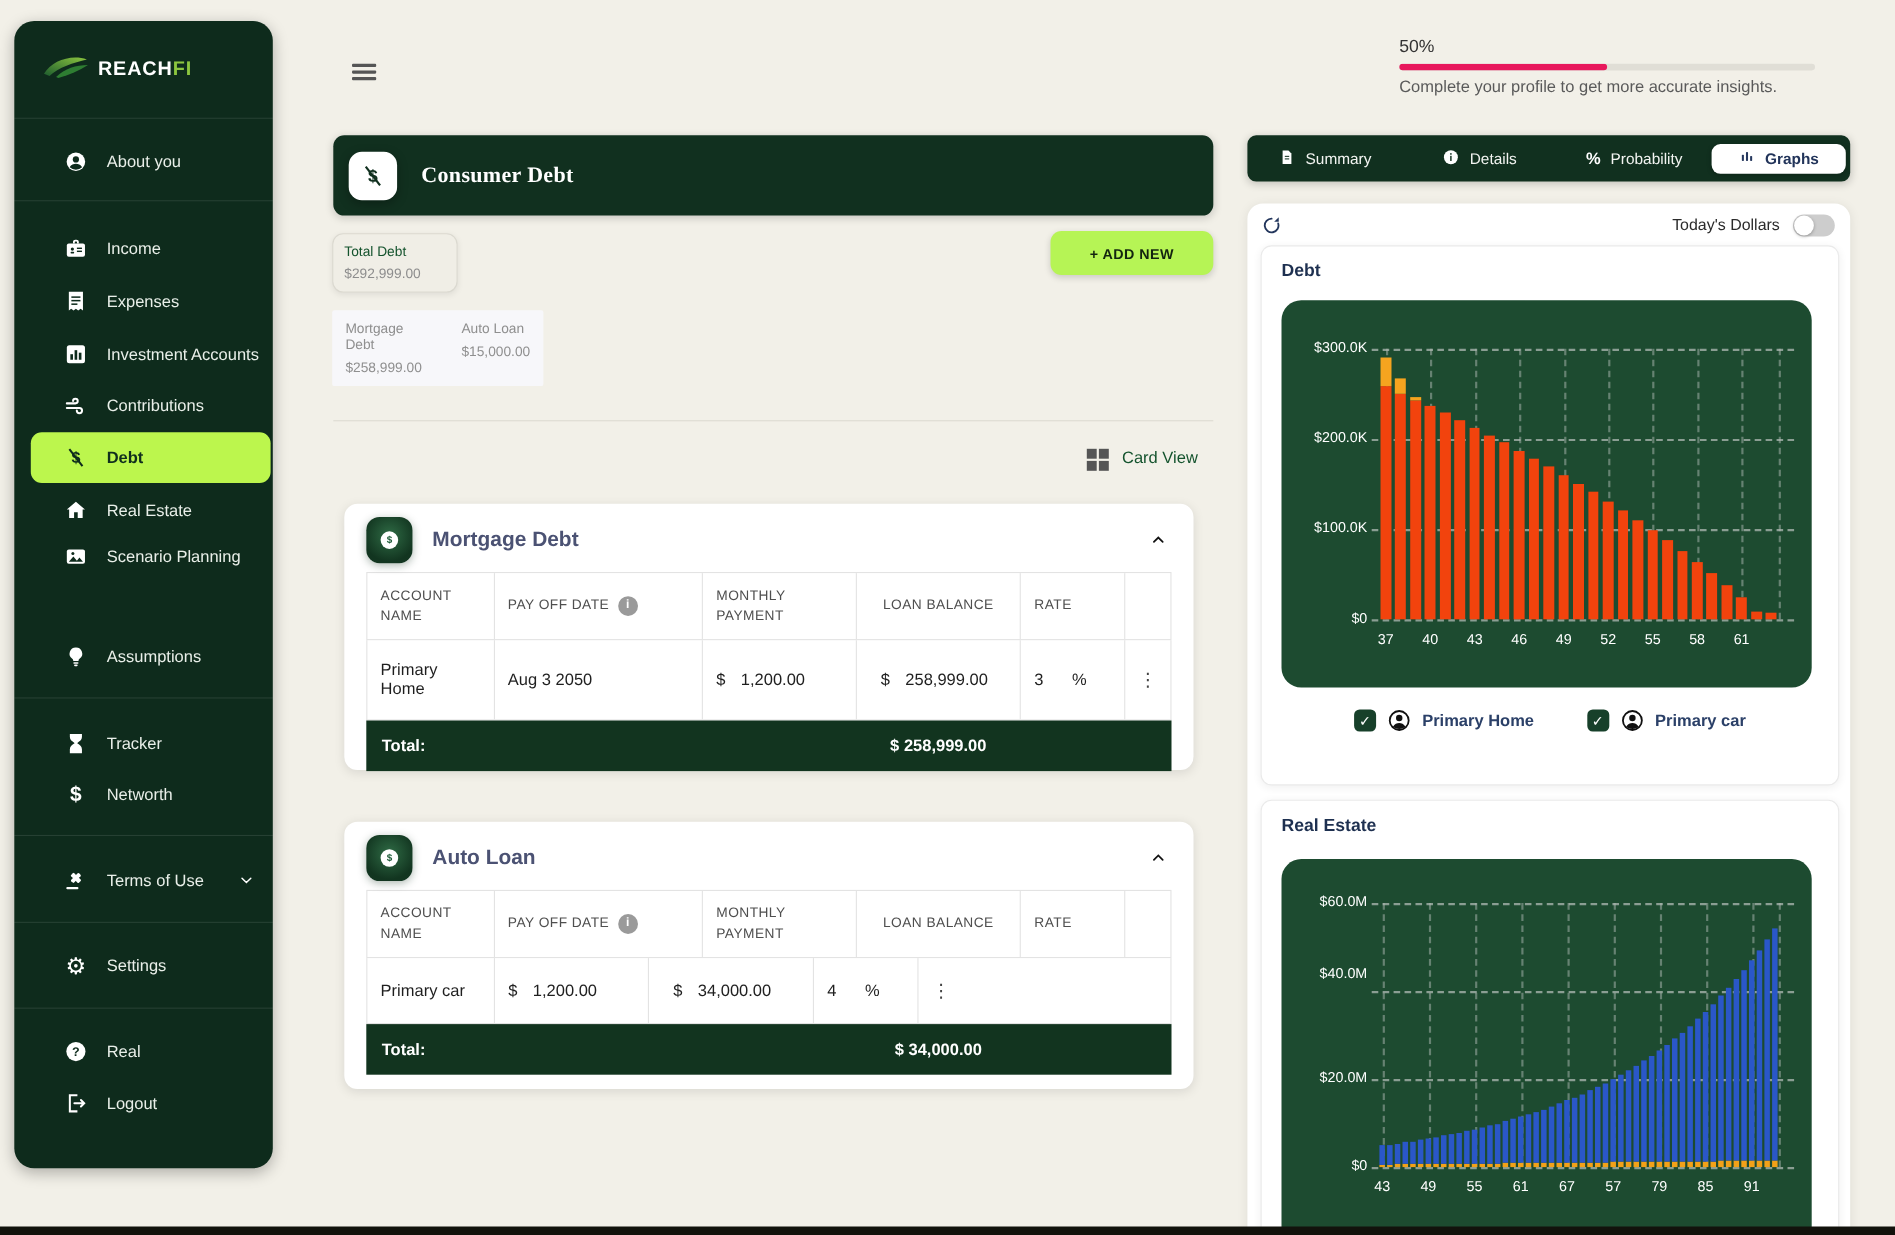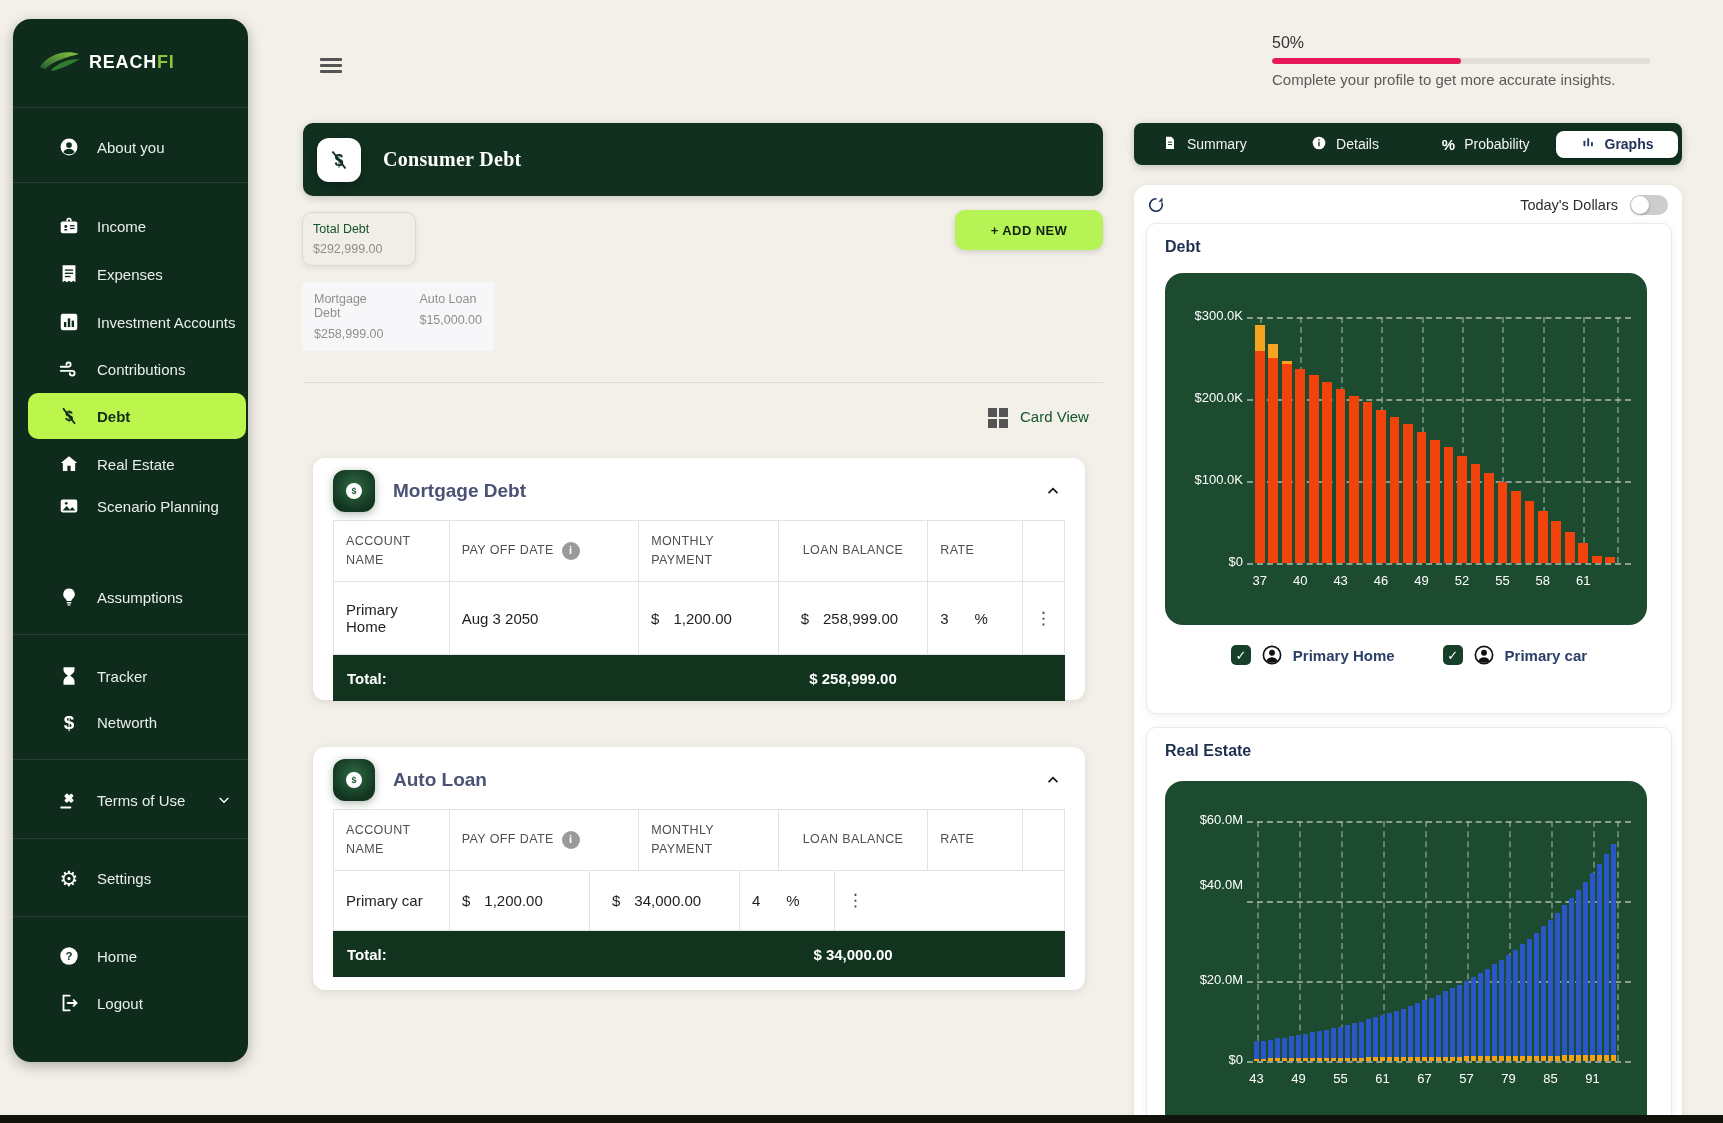--- a/index.html
+++ b/index.html
@@ -292,21 +292,21 @@
     </div>
     <div class="sdiv" style="top:897px"></div>
 
     <div class="nav-item" style="top:915px">
       <span class="ic">
         <svg width="22" height="22" viewBox="0 0 24 24">
             <circle cx="12" cy="12" r="9.5" fill="#fff"></circle>
             <text x="12" y="16.4" text-anchor="middle" font-size="12.5" font-weight="bold" fill="#0E2B1C" font-family="Liberation Sans,sans-serif">?</text>
           </svg>
       </span>
-        <span>Home</span>
+        <span>Real</span>
     </div>
 
     <div class="nav-item" style="top:962px">
       <span class="ic">
         <svg width="22" height="22" viewBox="0 0 24 24">
             <path d="M13.5 4H6v16h7.5" stroke="#fff" stroke-width="2" fill="none"></path>
             <path d="M10.5 12h9.5M17 8.8l3.2 3.2L17 15.2" stroke="#fff" stroke-width="2" fill="none" stroke-linecap="round"></path>
           </svg>
       </span>
         <span>Logout</span>

